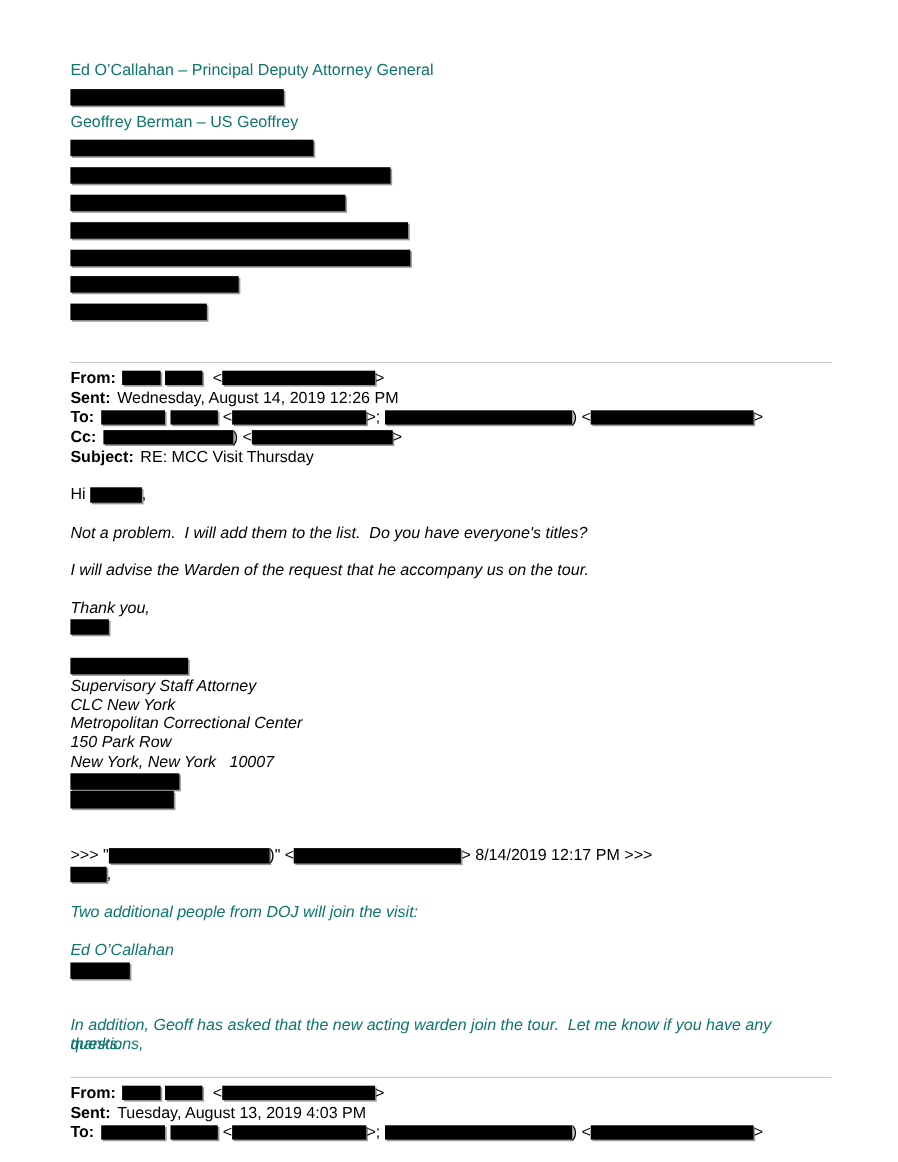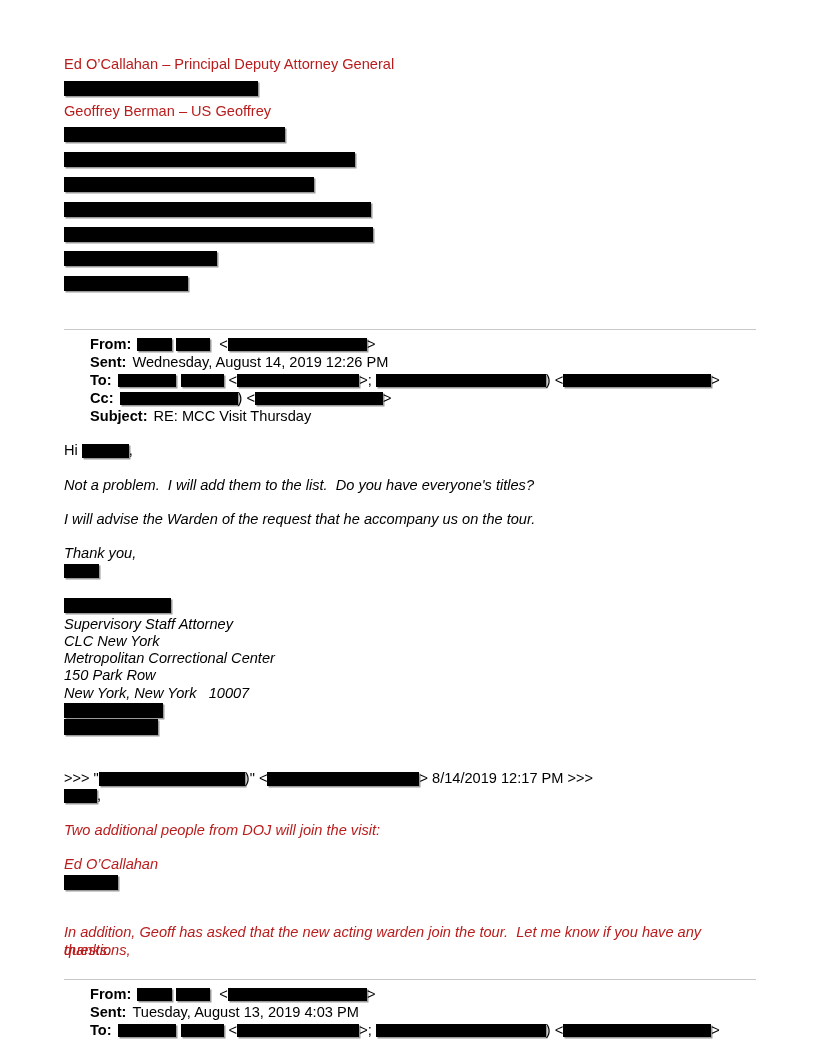--- a/index.html
+++ b/index.html
@@ -9,32 +9,32 @@
     background:#ffffff;
     box-sizing:border-box;
     padding:56px 60px 0 64px;
     font-family:"Liberation Sans",sans-serif;
     font-size:14.6px;
     color:#000000;
     overflow:hidden;
   }
   
   .tline{height:21.8px;}
-  .blue{color:#b91c1c;}
+  .blue{color:#0f766e;}
   
   .rb{background:#000;box-shadow:1.5px 1.5px 0 #9a9a9a;}
   .tline .rb{height:15px;margin-top:3px;}
   
   .hr{height:1px;background:#c9c9c9;width:692px;border:0;margin:0;}
   .hr1{margin-top:31px;}
   .hr2{margin-top:20px;}
   
   .hdr{margin-top:5px;}
   .hline{height:18px;line-height:18px;}
-  .hline b{margin-right:6px;margin-left:26px;}
+  .hline b{margin-right:6px;}
   
   .pline{height:17.2px;line-height:17.2px;white-space:pre-wrap;font-style:italic;}
   .cline{height:17.2px;line-height:17.2px;}
   .gap{height:17.2px;}
   
   .r{display:inline-block;height:13.5px;background:#000;box-shadow:1.5px 1.5px 0 #9a9a9a;vertical-align:-2.5px;}
   .mr4{margin-right:4px;}
   .mr5{margin-right:5px;}
   .mr9{margin-right:9px;}
 </style>

